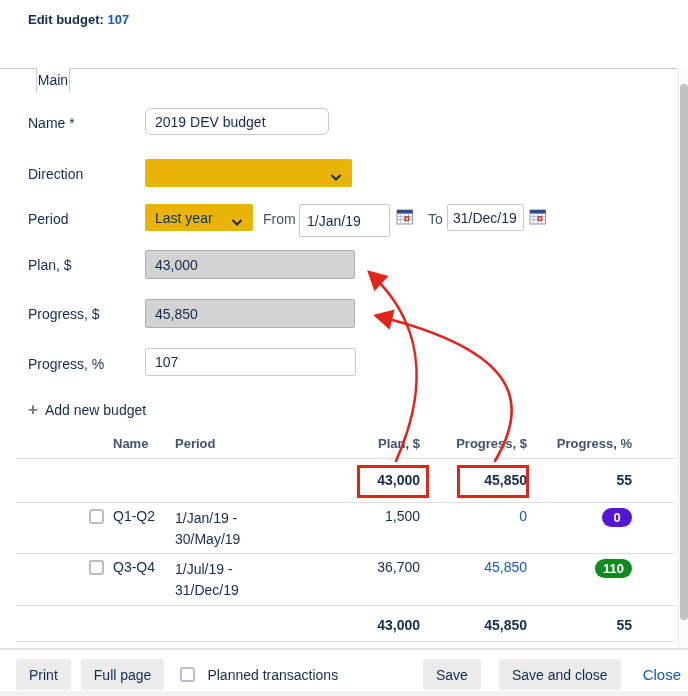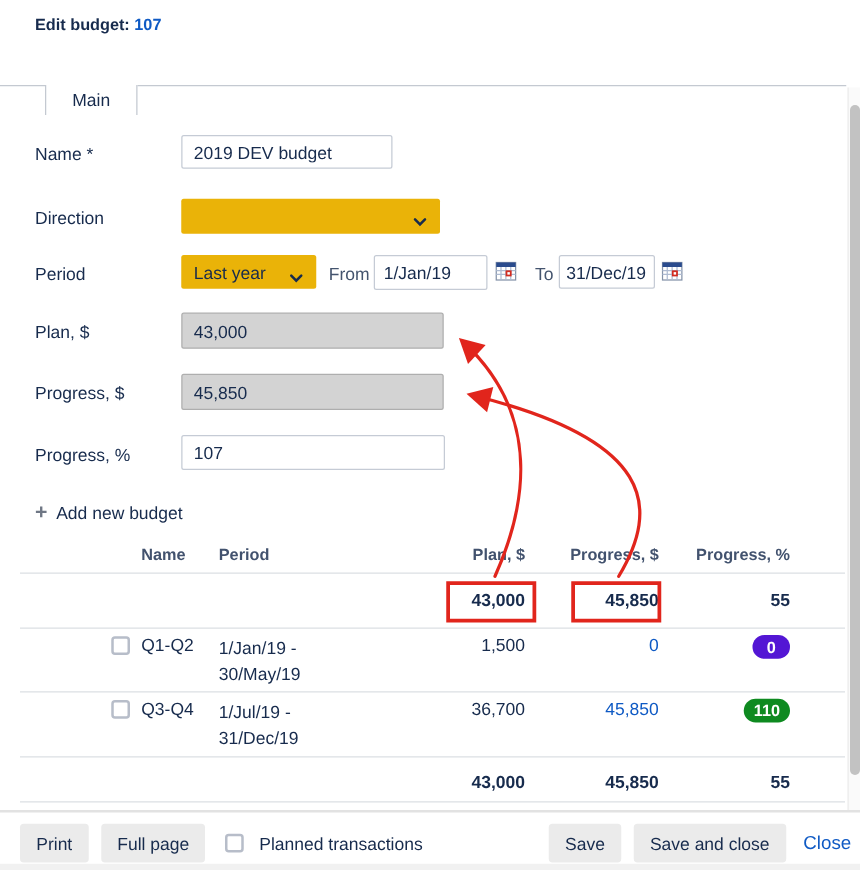--- a/index.html
+++ b/index.html
@@ -6,21 +6,21 @@
   html,body { width:688px; height:696px; }
   body { font-family:"Liberation Sans","DejaVu Sans",sans-serif; background:#ffffff; color:#172b4d; overflow:hidden; }
   #page { position:relative; width:688px; height:696px; background:#fff; }
 
   
   .page-title { position:absolute; left:28px; top:12px; font-size:13px; font-weight:bold; color:#172b4d; }
   .page-title .id { color:#0f5ac4; }
 
   
   .tabbar { position:absolute; left:0; top:68px; width:677px; border-top:1px solid #c4c9d1; }
-  .tab { position:absolute; left:36px; top:68px; width:74px; height:24px;
+  .tab { position:absolute; left:36px; top:68px; width:34px; height:24px;
          border-left:1px solid #c4c9d1; border-right:1px solid #c4c9d1;
          background:#fff; display:flex; align-items:center; justify-content:center;
          font-size:14px; color:#172b4d; }
 
   
   .flabel { position:absolute; left:28px; font-size:14px; color:#172b4d; }
   .tinput { position:absolute; border:1px solid #c5cbd5; border-radius:2px; background:#fff;
             font-family:inherit; font-size:14px; color:#172b4d; padding:0 9px; }
   .tinput.disabled { background:#d3d3d3; border-color:#aeaeae; }
   .select { position:absolute; background:#eab308; border:none; border-radius:2px;
@@ -58,21 +58,21 @@
   
   .scroll-track { position:absolute; right:0; top:70px; width:10px; height:578px;
                   background:#fafafa; border-left:1px solid #ececec; }
   .scroll-thumb { position:absolute; left:1px; top:14px; width:8px; height:536px;
                   background:#c2c2c2; border-radius:4px; }
 
   
   .footer { position:absolute; left:0; top:648px; width:688px; height:48px;
             background:#ffffff; border-top:2px solid #e2e2e2; }
   .footer-left { position:absolute; left:16px; top:9px; display:flex; align-items:center; gap:10px; }
-  .footer-right { position:absolute; right:3px; top:9px; display:flex; align-items:center; gap:10px; }
+  .footer-right { position:absolute; right:3px; top:9px; display:flex; align-items:center; gap:18px; }
   .btn { background:#ebebeb; border:none; border-radius:3px; height:31px; padding:6px 13px;
          font-family:inherit; font-size:14px; color:#172b4d; cursor:pointer; }
   .link-btn { background:none; border:none; font-family:inherit; font-size:15px; color:#0f5ac4; cursor:pointer; padding:0 4px; }
   .foot-check { width:15px; height:15px; border:2px solid #b7bdc9; border-radius:3px;
                 background:#fff; appearance:none; margin-left:6px; cursor:pointer; }
   .foot-check-label { font-size:14px; color:#172b4d; margin-left:2px; }
   .hstrip { position:absolute; left:0; top:691px; width:688px; height:5px; background:#f1f1f1; }
 </style>
 </head>
 <body>
@@ -83,21 +83,21 @@
     <span>Edit budget:</span>
     <span class="id">107</span>
   </div>
 
   <div class="tabbar"></div>
   <div class="tab">
     <span>Main</span>
   </div>
 
   <div class="flabel" style="top:115px;">Name *</div>
-  <input class="tinput" style="left: 145px; top: 108px; width: 169px; height: 27px;" value="2019 DEV budget">
+  <input class="tinput" style="left: 145px; top: 108px; width: 184px; height: 27px; border-radius: 6px;" value="2019 DEV budget">
 
   <div class="flabel" style="top:166px;">Direction</div>
   <div class="select" style="left:145px; top:159px; width:207px; height:28px;">
     <span></span>
     <span class="chev">
       <svg width="12" height="8" viewBox="0 0 12 8">
           <path d="M2 1.5 L6 5.5 L10 1.5" stroke="#172b4d" stroke-width="2" fill="none" stroke-linecap="round"></path>
         </svg>
     </span>
   </div>
@@ -105,21 +105,21 @@
   <div class="flabel" style="top:211px;">Period</div>
   <div class="select" style="left:145px; top:204px; width:108px; height:27px;">
     <span>Last year</span>
     <span class="chev">
       <svg width="12" height="8" viewBox="0 0 12 8">
           <path d="M2 1.5 L6 5.5 L10 1.5" stroke="#172b4d" stroke-width="2" fill="none" stroke-linecap="round"></path>
         </svg>
     </span>
   </div>
   <div class="ilabel" style="left:263px; top:211px;">From</div>
-  <input class="tinput" style="left: 299px; top: 204px; width: 91px; height: 28px; padding: 0px 7px;" value="1/Jan/19">
+  <input class="tinput" style="left: 299px; top: 204px; width: 91px; height: 33px; padding: 0px 7px;" value="1/Jan/19">
   <button class="calbtn" style="left:396px; top:208px;">
     <svg width="18" height="18" viewBox="0 0 18 18">
       <rect x="1" y="2" width="15.5" height="14" fill="#ffffff" stroke="#8593a9" stroke-width="1"></rect>
       <rect x="1" y="2" width="15.5" height="3.6" fill="#2a4b8d"></rect>
       <path d="M1 8.5 H16.5 M1 11.5 H16.5 M4.8 5.6 V16 M8.7 5.6 V16 M12.6 5.6 V16" stroke="#aebbd2" stroke-width="1"></path>
       <rect x="9.2" y="9" width="3.4" height="3.4" fill="#ffffff" stroke="#d22b20" stroke-width="1.4"></rect>
     </svg>
   </button>
   <div class="ilabel" style="left:428px; top:211px;">To</div>
   <input class="tinput" style="left: 447px; top: 204px; width: 77px; height: 27px; padding: 0px 5px;" value="31/Dec/19">

